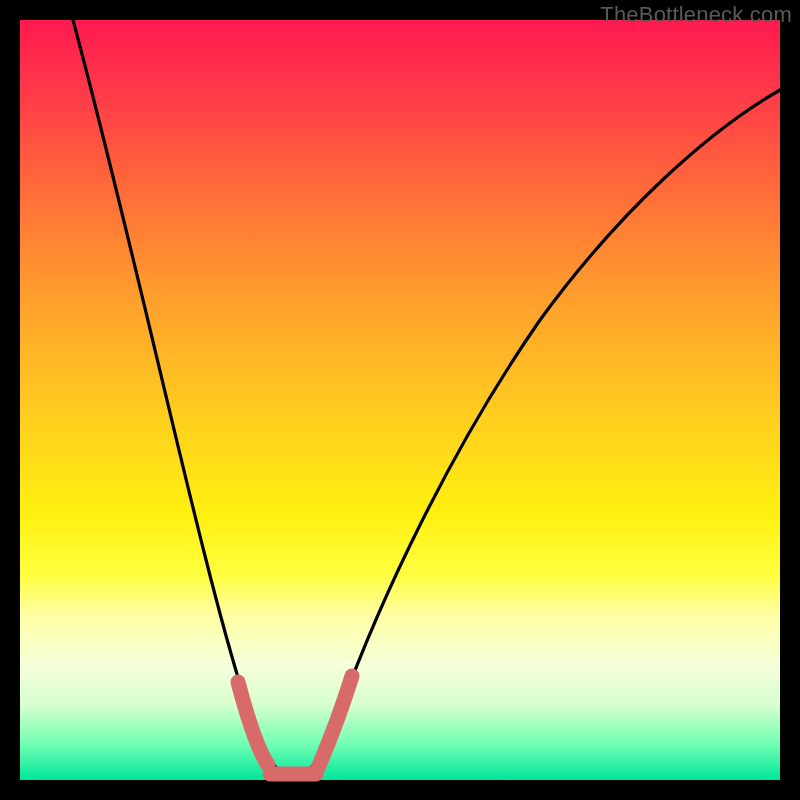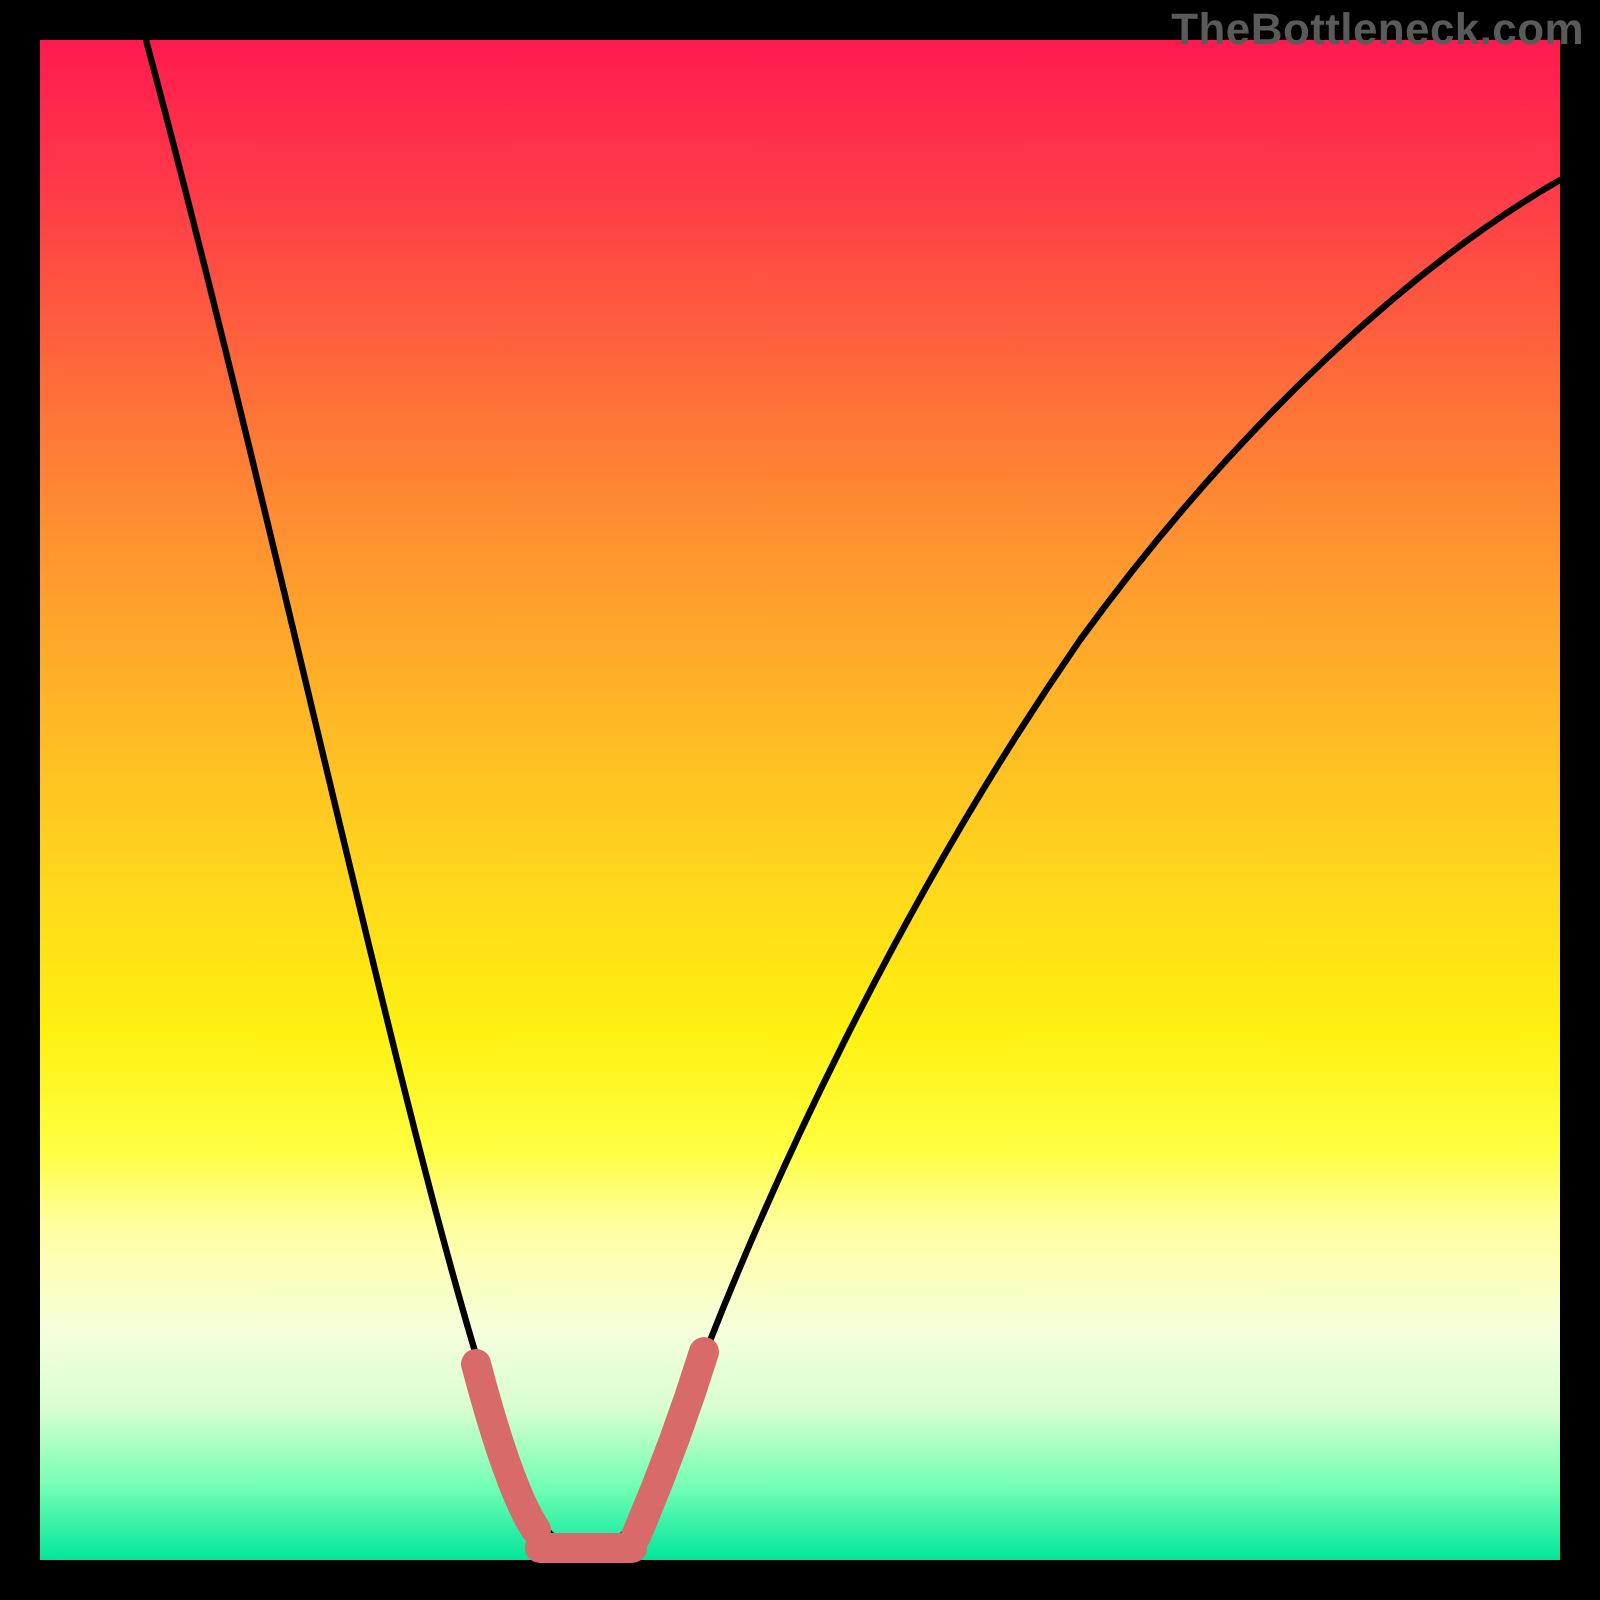--- a/index.html
+++ b/index.html
@@ -42,21 +42,21 @@
       #00e69b 100%
     );
   }
   .watermark {
     position: absolute;
     top: 2px;
     right: 8px;
     color: #5a5a5a;
     font-size: 22px;
     letter-spacing: 0.2px;
-    font-weight: 700;
+    font-weight: 400;
     user-select: none;
   }
   svg.curve {
     position: absolute;
     left: 0;
     top: 0;
     width: 760px;
     height: 760px;
     overflow: visible;
   }

